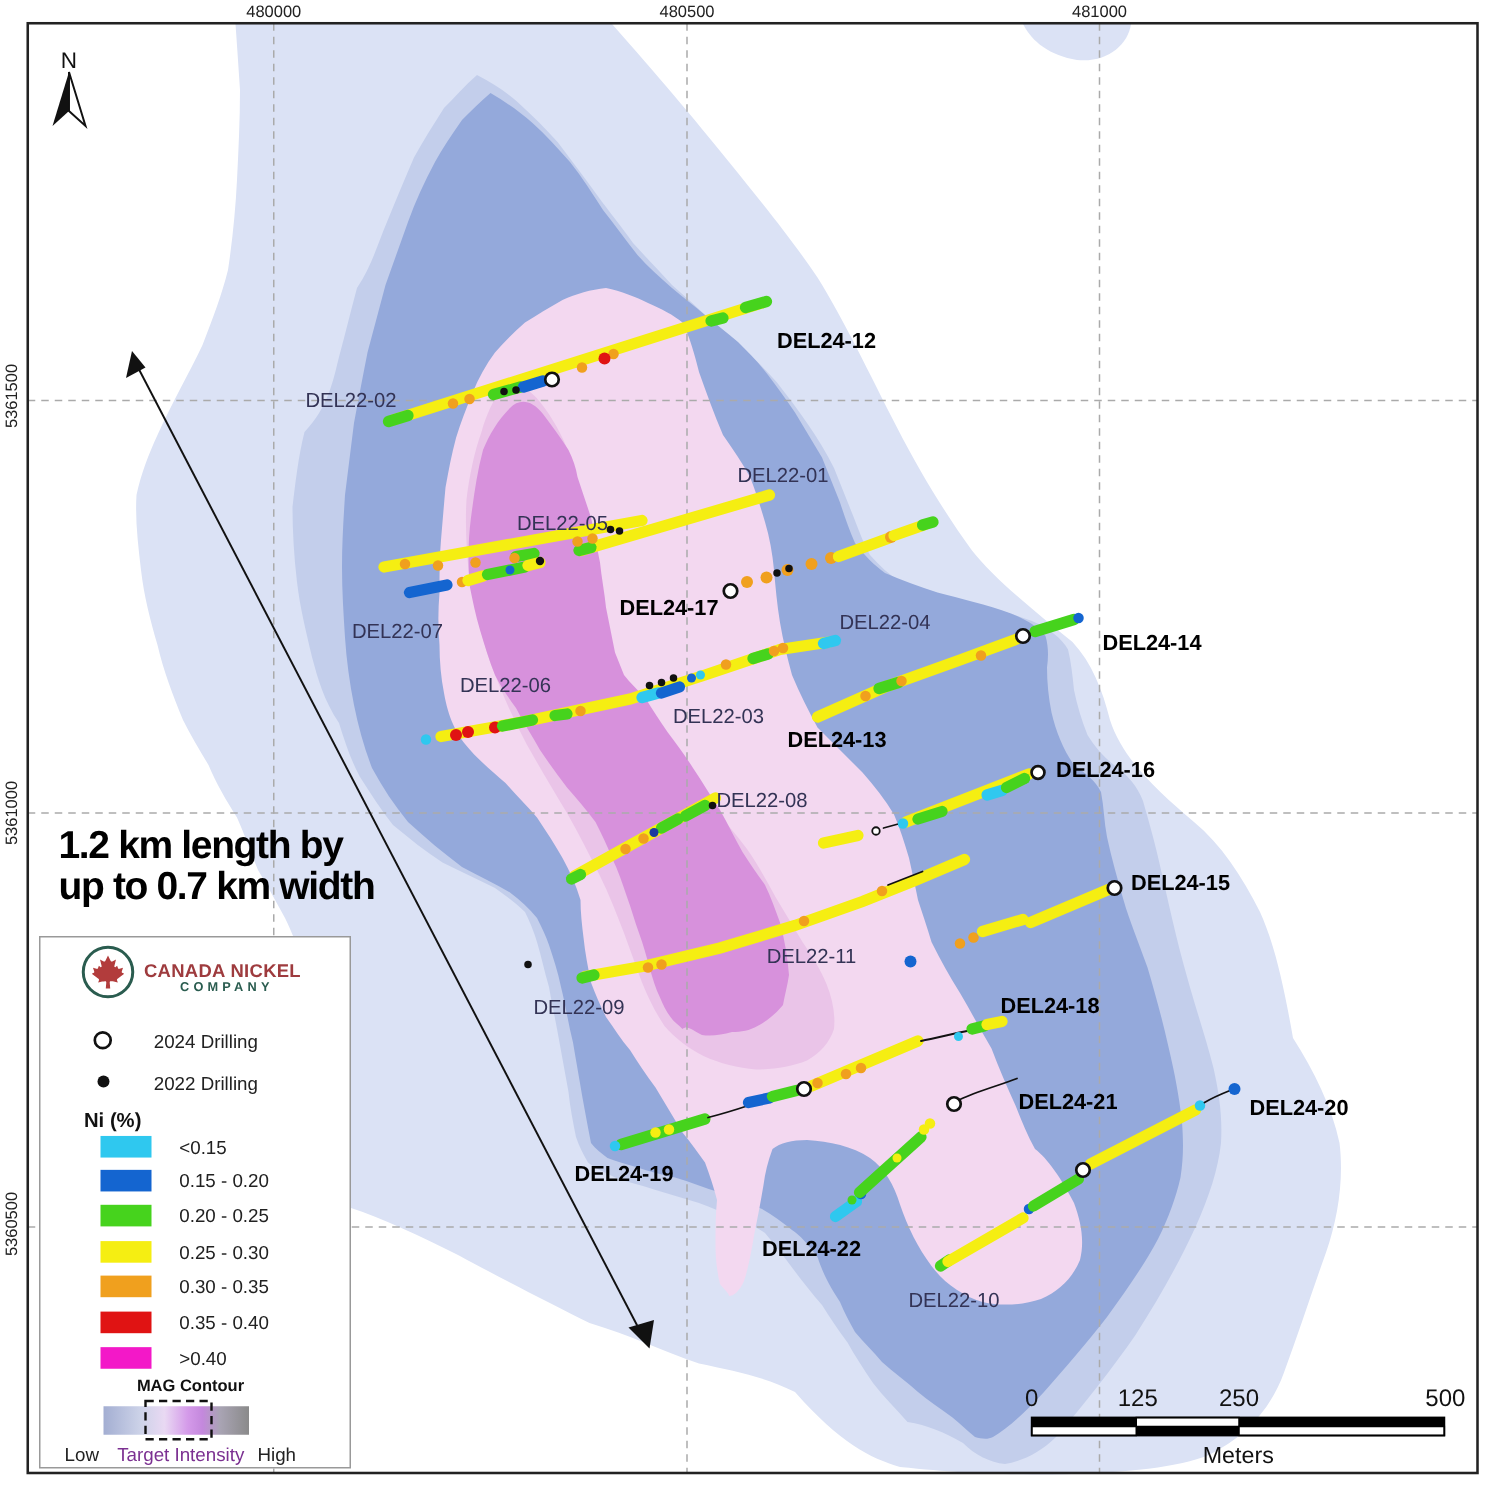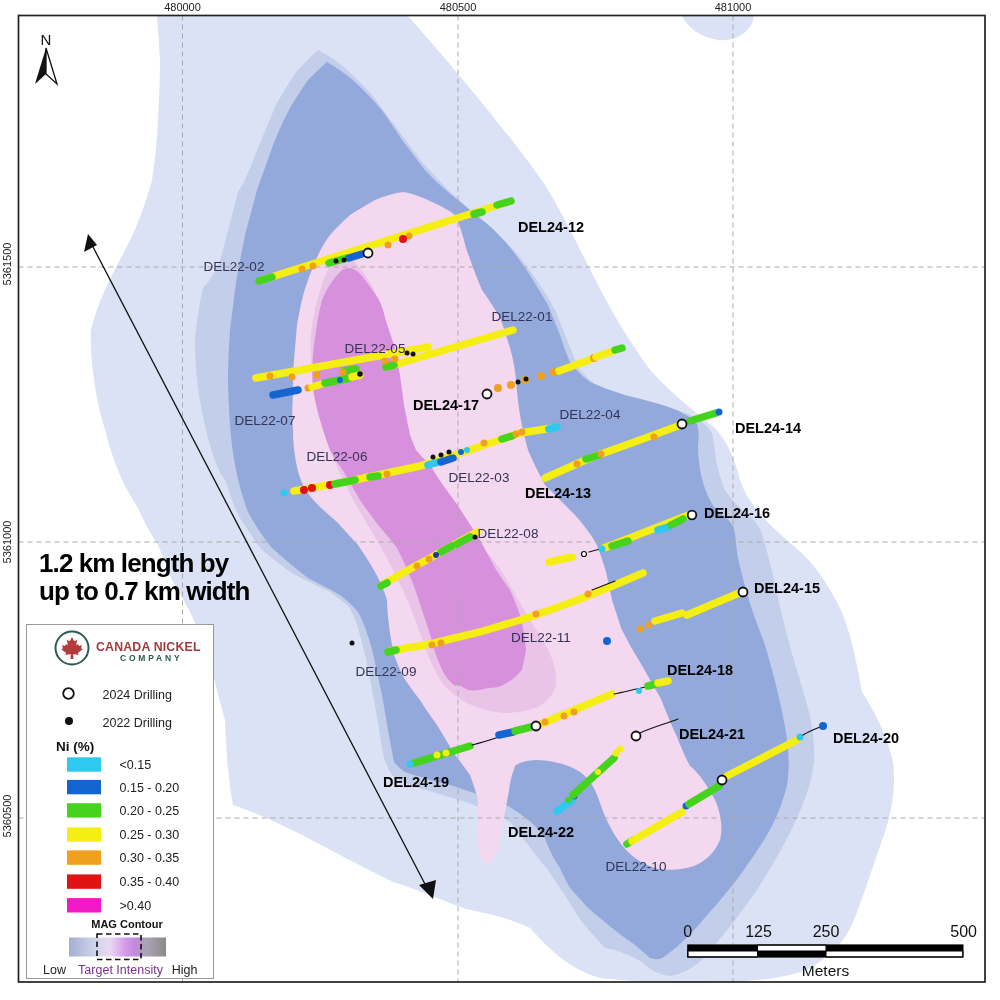--- a/index.html
+++ b/index.html
@@ -339,21 +339,21 @@
     <polygon points="46,48 35,84 46,74" fill="#111"></polygon>
     <polygon points="46,48 57,84 46,74" fill="none" stroke="#111" stroke-width="1.3"></polygon>
   </g>
 
   <g font-size="26" font-weight="bold" fill="#000" font-family="Liberation Sans, sans-serif" letter-spacing="-0.9">
     <text x="39" y="572">1.2 km length by</text>
     <text x="39" y="599.5">up to 0.7 km width</text>
   </g>
 </svg>
 
-<div class="abs" style="left:26px;top:624px;width:188px;height:355px;background:#fff;border:1px solid #999;box-sizing:border-box;">
+<div class="abs" style="left:26px;top:624px;width:208px;height:355px;background:#fff;border:1px solid #999;box-sizing:border-box;">
   <svg class="abs" style="left:0;top:0" width="206" height="353" viewBox="0 0 206 353">
 
     <circle cx="45" cy="23" r="16.5" fill="none" stroke="#2a5c4f" stroke-width="2"></circle>
     <g transform="translate(45,23) scale(0.82)">
       <path d="M0,-13.5 L2.2,-9 C2.5,-8.4 3,-8.3 3.5,-8.6 L6.5,-10.2 L5.2,-4.8 C5,-4 5.6,-3.6 6.2,-4 L7.4,-5 L8.2,-3 C8.4,-2.5 8.9,-2.4 9.4,-2.6 L12.2,-3.5 L11.2,-0.4 C11,0.3 11.3,0.7 11.9,0.9 L13.2,1.4 L7.8,5.5 C7.3,5.9 7.2,6.3 7.4,6.9 L8,8.5 C5.5,8 3.8,7.7 2.3,7.6 C1.7,7.6 1.4,8 1.4,8.5 L1.8,13.5 L-1.8,13.5 L-1.4,8.5 C-1.4,8 -1.7,7.6 -2.3,7.6 C-3.8,7.7 -5.5,8 -8,8.5 L-7.4,6.9 C-7.2,6.3 -7.3,5.9 -7.8,5.5 L-13.2,1.4 L-11.9,0.9 C-11.3,0.7 -11,0.3 -11.2,-0.4 L-12.2,-3.5 L-9.4,-2.6 C-8.9,-2.4 -8.4,-2.5 -8.2,-3 L-7.4,-5 L-6.2,-4 C-5.6,-3.6 -5,-4 -5.2,-4.8 L-6.5,-10.2 L-3.5,-8.6 C-3,-8.3 -2.5,-8.4 -2.2,-9 Z" fill="#b23c3c"></path>
     </g>
     <text x="69" y="26" font-size="12.3" font-weight="bold" fill="#9e3b3e" letter-spacing="0.2" font-family="Liberation Sans, sans-serif">CANADA NICKEL</text>
     <text x="93" y="35.5" font-size="8.5" font-weight="bold" fill="#2a5c4f" letter-spacing="2.8" font-family="Liberation Sans, sans-serif">COMPANY</text>
 
     <circle cx="41.5" cy="68.5" r="5.3" fill="#fff" stroke="#111" stroke-width="1.8"></circle>

